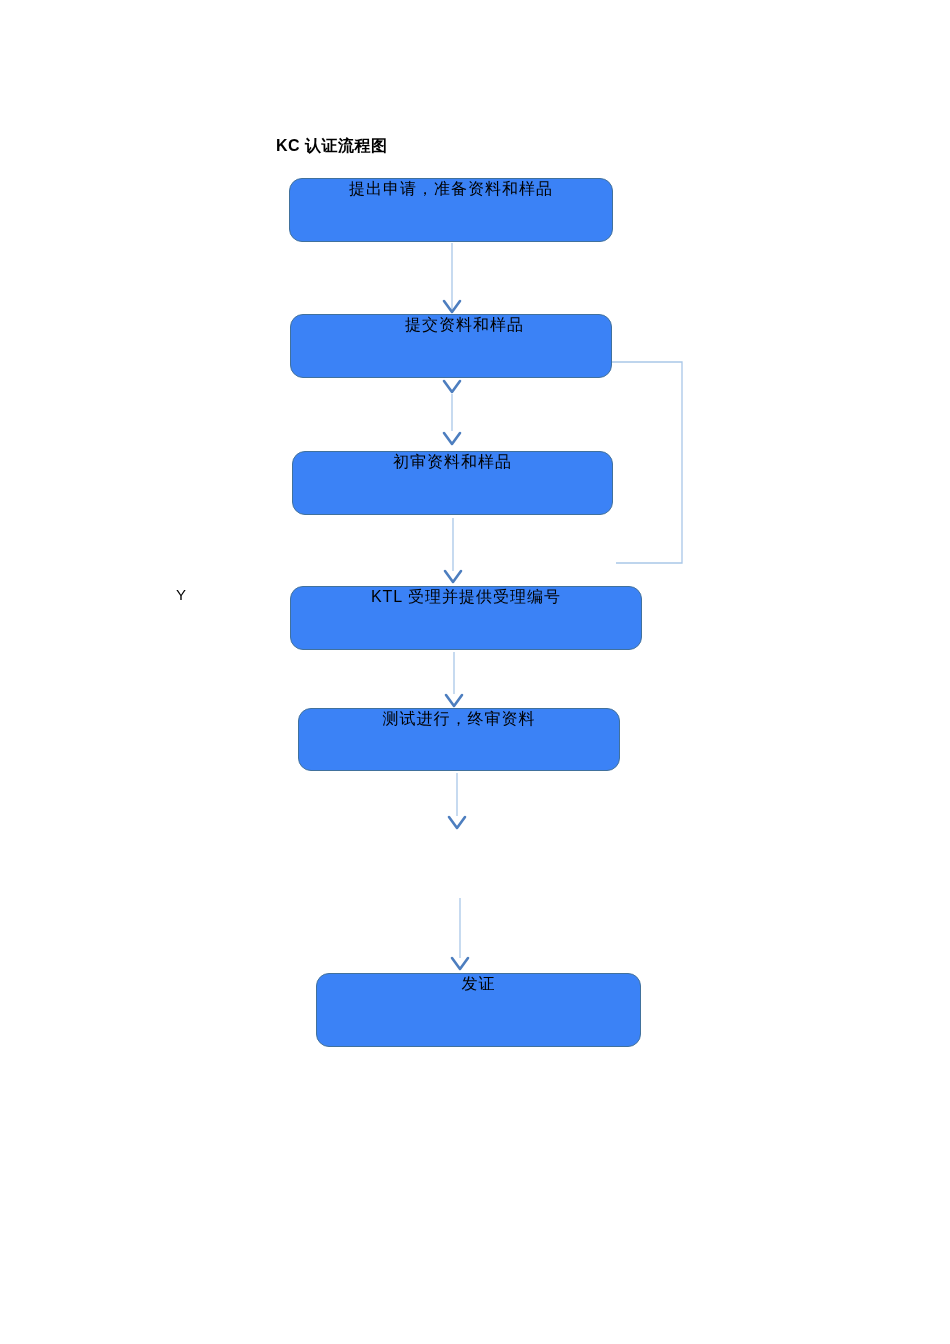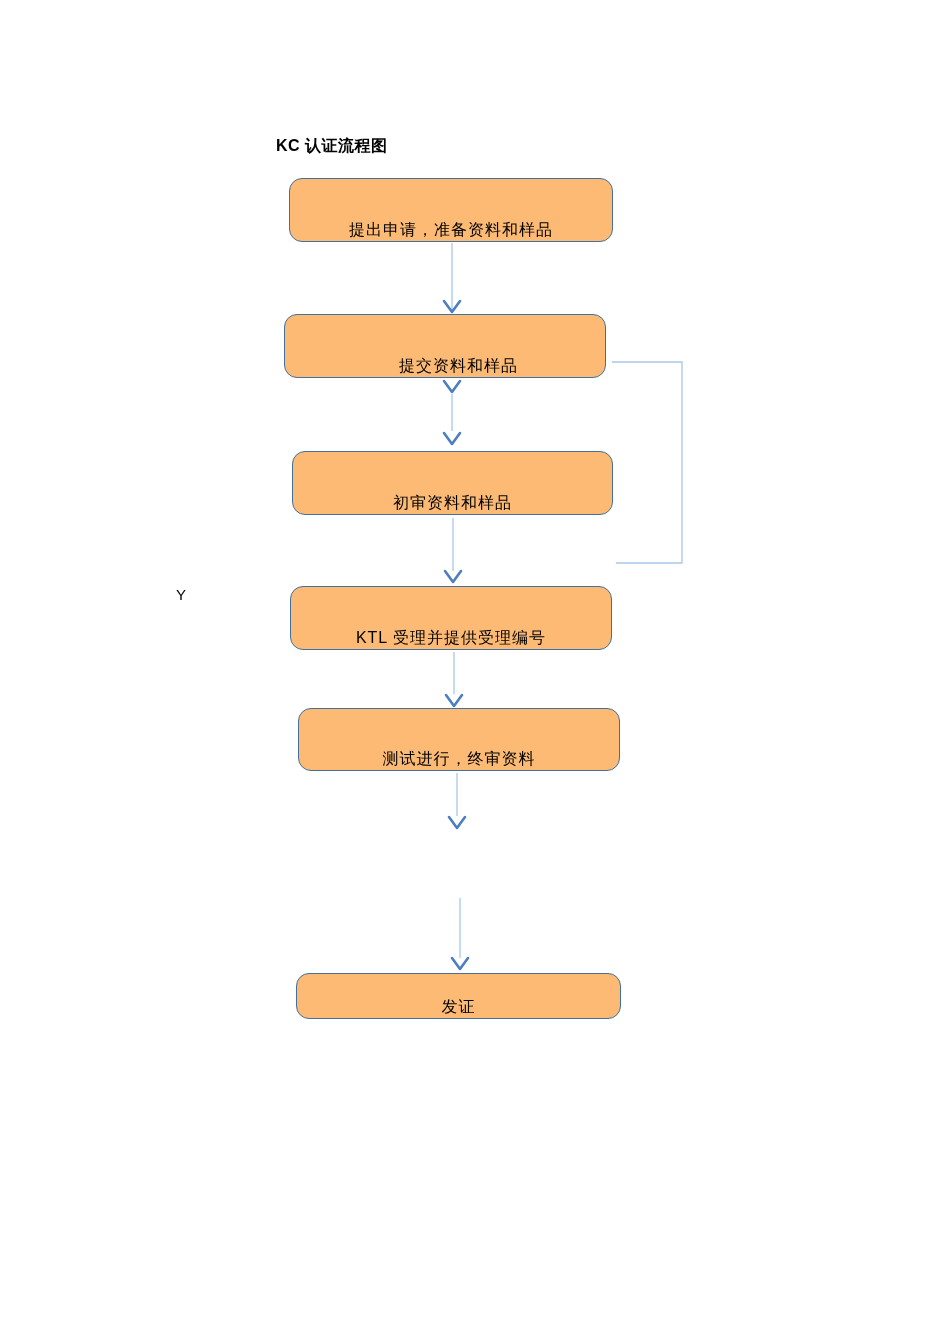--- a/index.html
+++ b/index.html
@@ -28,25 +28,25 @@
   }
   .branch-label {
     position: absolute;
     left: 176px;
     top: 571px;
     font-size: 15px;
     white-space: nowrap;
   }
   .node {
     position: absolute;
-    background: #fdba74;
+    background: #3b82f6;
     border: 1.5px solid #41719c;
     border-radius: 13px;
     display: flex;
-    align-items: flex-end;
+    align-items: flex-start;
     justify-content: center;
     font-size: 16px;
     letter-spacing: 1px;
     color: #000000;
     text-align: center;
     box-sizing: border-box;
   }
   .connectors {
     position: absolute;
     left: 0;
@@ -96,34 +96,34 @@
     <path class="conn-head" d="M449,802 L457,813 L465,802"></path>
 
     <line class="conn-line" x1="460" y1="883" x2="460" y2="943"></line>
     <path class="conn-head" d="M452,943 L460,954 L468,943"></path>
   </svg>
 
   <div class="node" style="left:289px; top:163px; width:324px; height:64px;">
     <span>提出申请，准备资料和样品</span>
   </div>
 
-  <div class="node" style="left:284px; top:299px; width:322px; height:64px;padding-left:27px;">
+  <div class="node" style="left:290px; top:299px; width:322px; height:64px;padding-left:27px;">
     <span>提交资料和样品</span>
   </div>
 
   <div class="node" style="left:292px; top:436px; width:321px; height:64px;">
     <span>初审资料和样品</span>
   </div>
 
-  <div class="node" style="left:290px; top:571px; width:322px; height:64px;">
+  <div class="node" style="left:290px; top:571px; width:352px; height:64px;">
     <span>KTL 受理并提供受理编号</span>
   </div>
 
   <div class="node" style="left:298px; top:693px; width:322px; height:63px;">
     <span>测试进行，终审资料</span>
   </div>
 
 
-  <div class="node" style="left:296px; top:958px; width:325px; height:46px;">
+  <div class="node" style="left:316px; top:958px; width:325px; height:74px;">
     <span>发证</span>
   </div>
 
 </div>
 
 </body></html>

